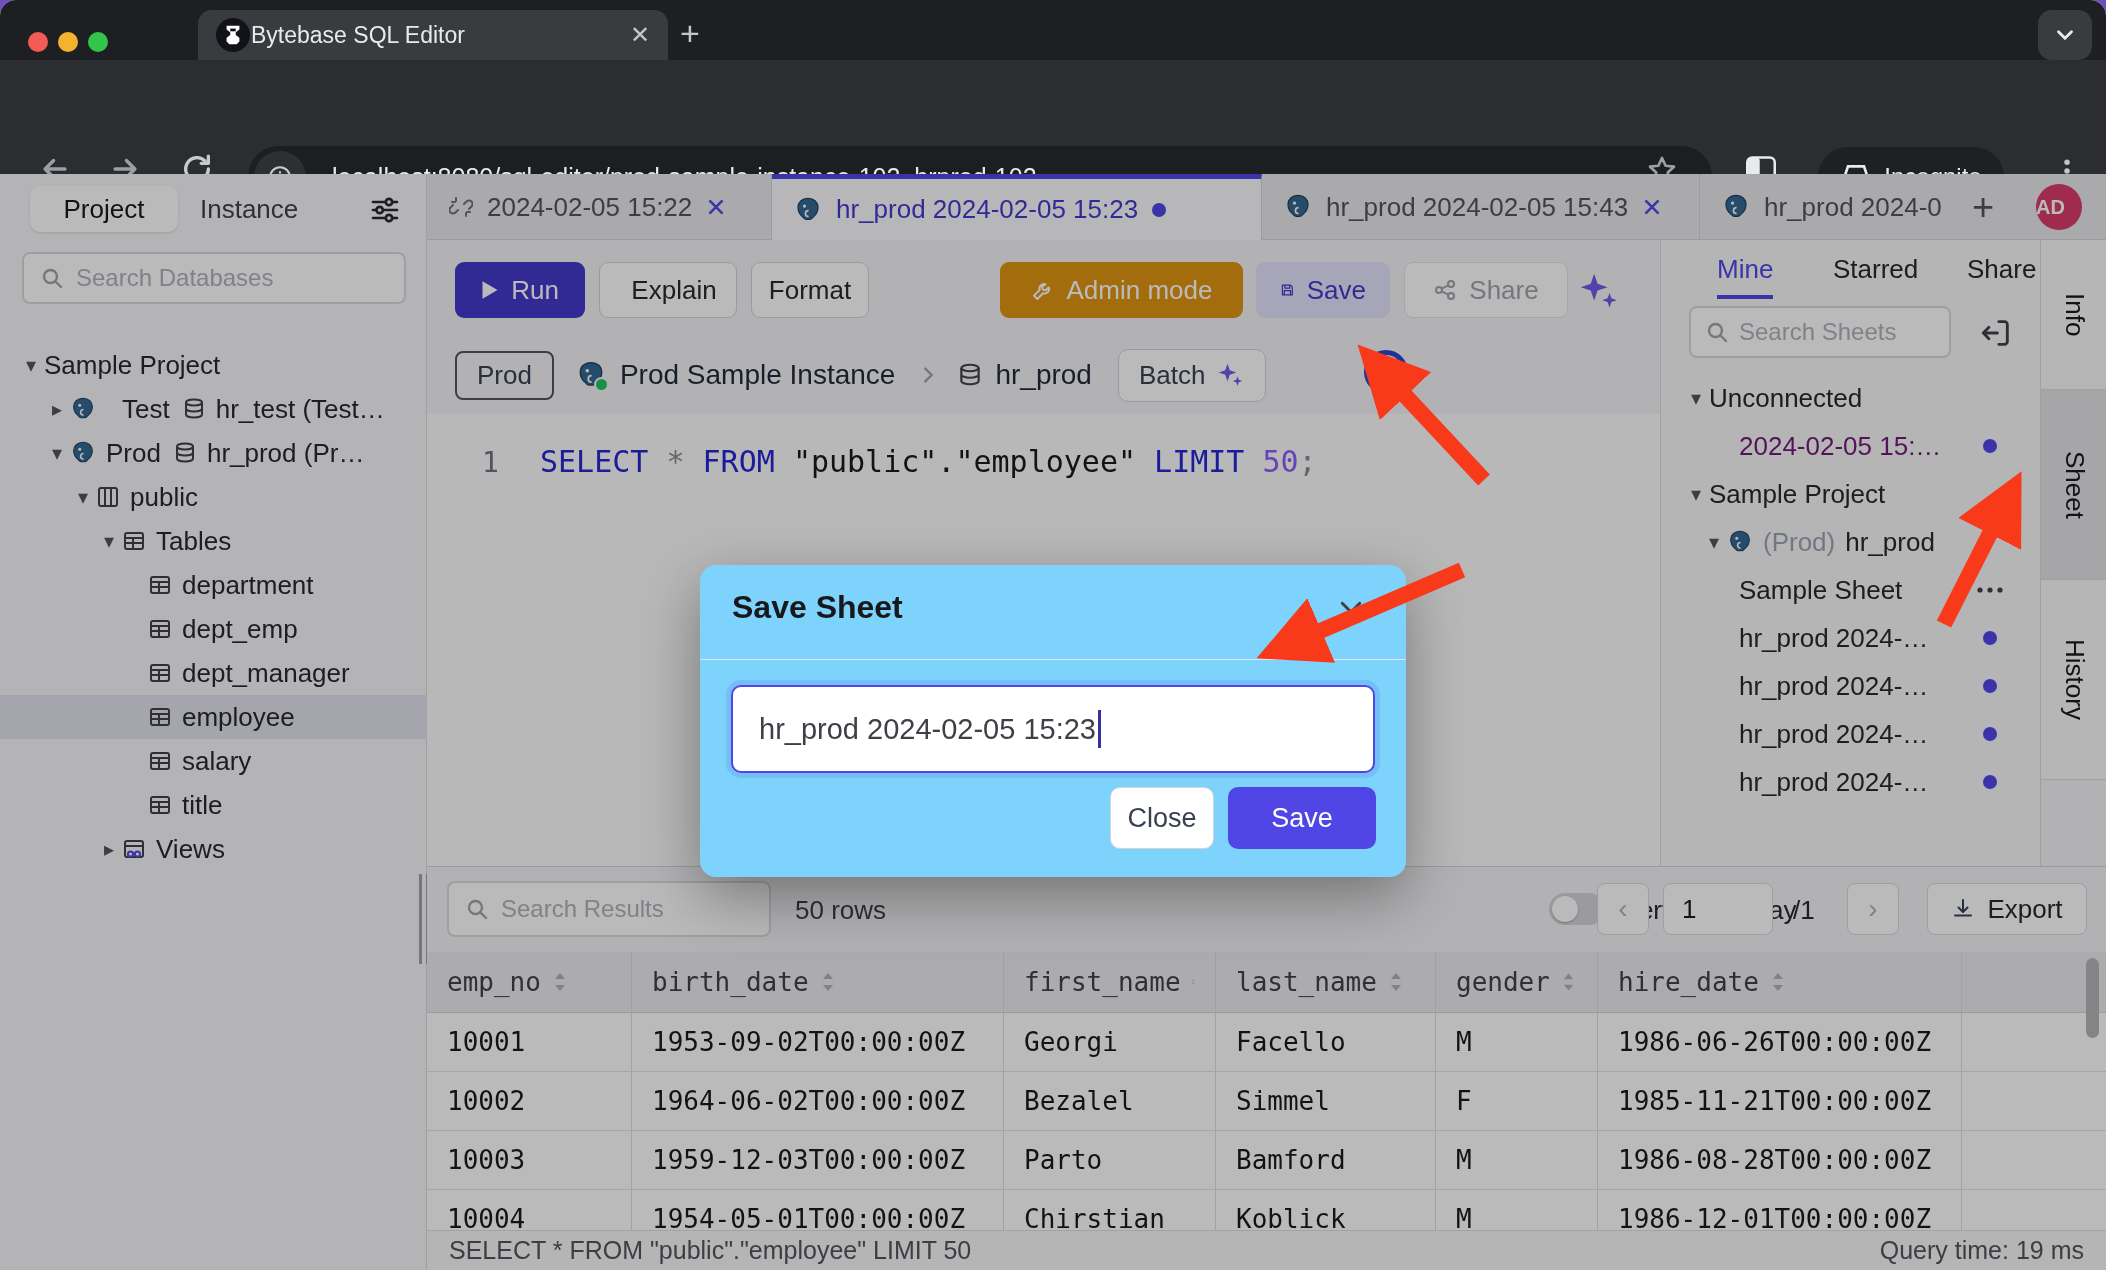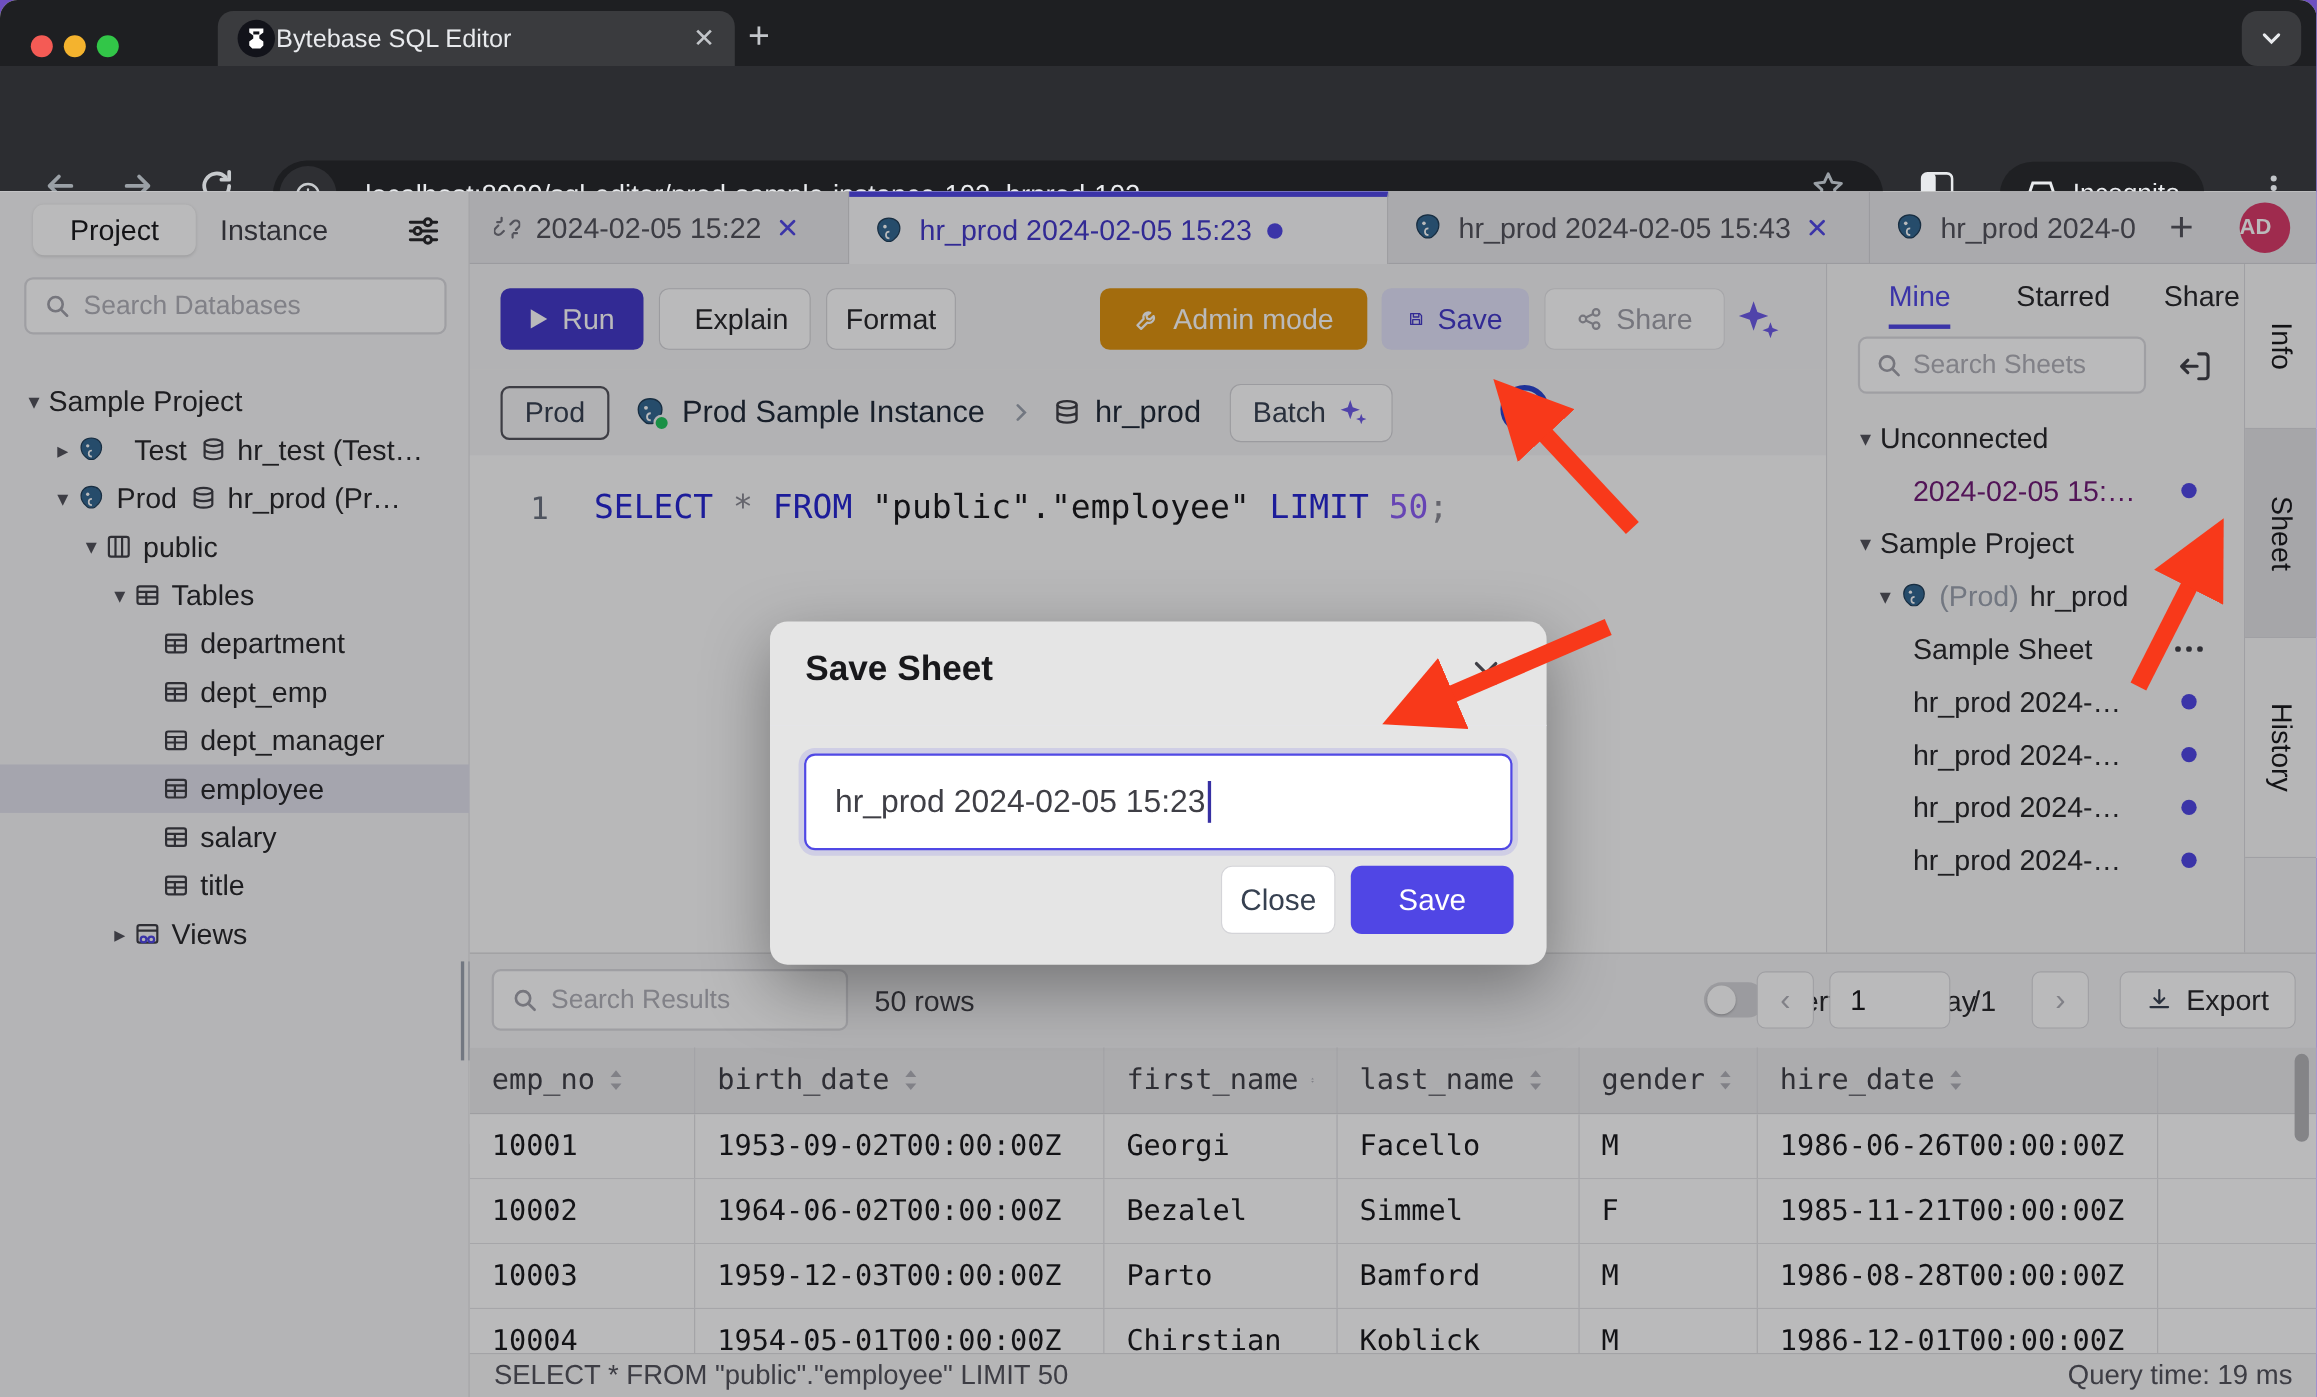--- a/index.html
+++ b/index.html
@@ -87,21 +87,21 @@
   
   .rsb{position:absolute;left:1660px;top:66px;width:380px;height:626px;background:#f8f8f9;border-left:1px solid #dcdcdf;box-sizing:border-box;}
   .rtab{position:absolute;top:14px;font-size:26px;color:#27272a;}
   .rtab.on{color:#4f46e5;border-bottom:4px solid #4f46e5;padding-bottom:10px;}
   .rrow{position:absolute;left:0;width:380px;height:48px;display:flex;align-items:center;font-size:26px;color:#27272a;white-space:nowrap;}
   .vtabs{position:absolute;left:2040px;top:66px;width:66px;height:626px;background:#f4f4f5;border-left:1px solid #dcdcdf;box-sizing:border-box;}
   .vtab{position:absolute;left:0;width:66px;display:flex;align-items:center;justify-content:center;
     writing-mode:vertical-rl;font-size:26px;color:#18181b;background:#fafafa;border-bottom:1px solid #dcdcdf;box-sizing:border-box;}
   .vtab.on{background:#e4e4e7;}
   
-  .modal{position:absolute;left:700px;top:391px;width:706px;height:312px;background:#e5e5e5;border-radius:16px;z-index:10;
+  .modal{position:absolute;left:700px;top:391px;width:706px;height:312px;background:#7dd3fc;border-radius:16px;z-index:10;
     box-shadow:0 20px 60px rgba(0,0,0,.35);}
   .modal .mtitle{position:absolute;left:32px;top:24px;font-size:32px;font-weight:600;color:#18181b;}
   .minput{position:absolute;left:31px;top:120px;width:644px;height:88px;border:2.5px solid #5048e5;border-radius:10px;
     box-shadow:0 0 0 5px rgba(80,72,229,.15);box-sizing:border-box;display:flex;align-items:center;padding:0 26px;
     font-size:29px;color:#3f3f46;background:#fff;}
   .mcaret{display:inline-block;width:3px;height:38px;background:#3730a3;margin-left:2px;}
   .mbtn{position:absolute;top:222px;height:62px;border-radius:10px;font-size:27px;display:flex;align-items:center;justify-content:center;box-sizing:border-box;}
   svg{display:block;}
   .arrows{position:absolute;inset:0;z-index:20;pointer-events:none;}
 </style>

